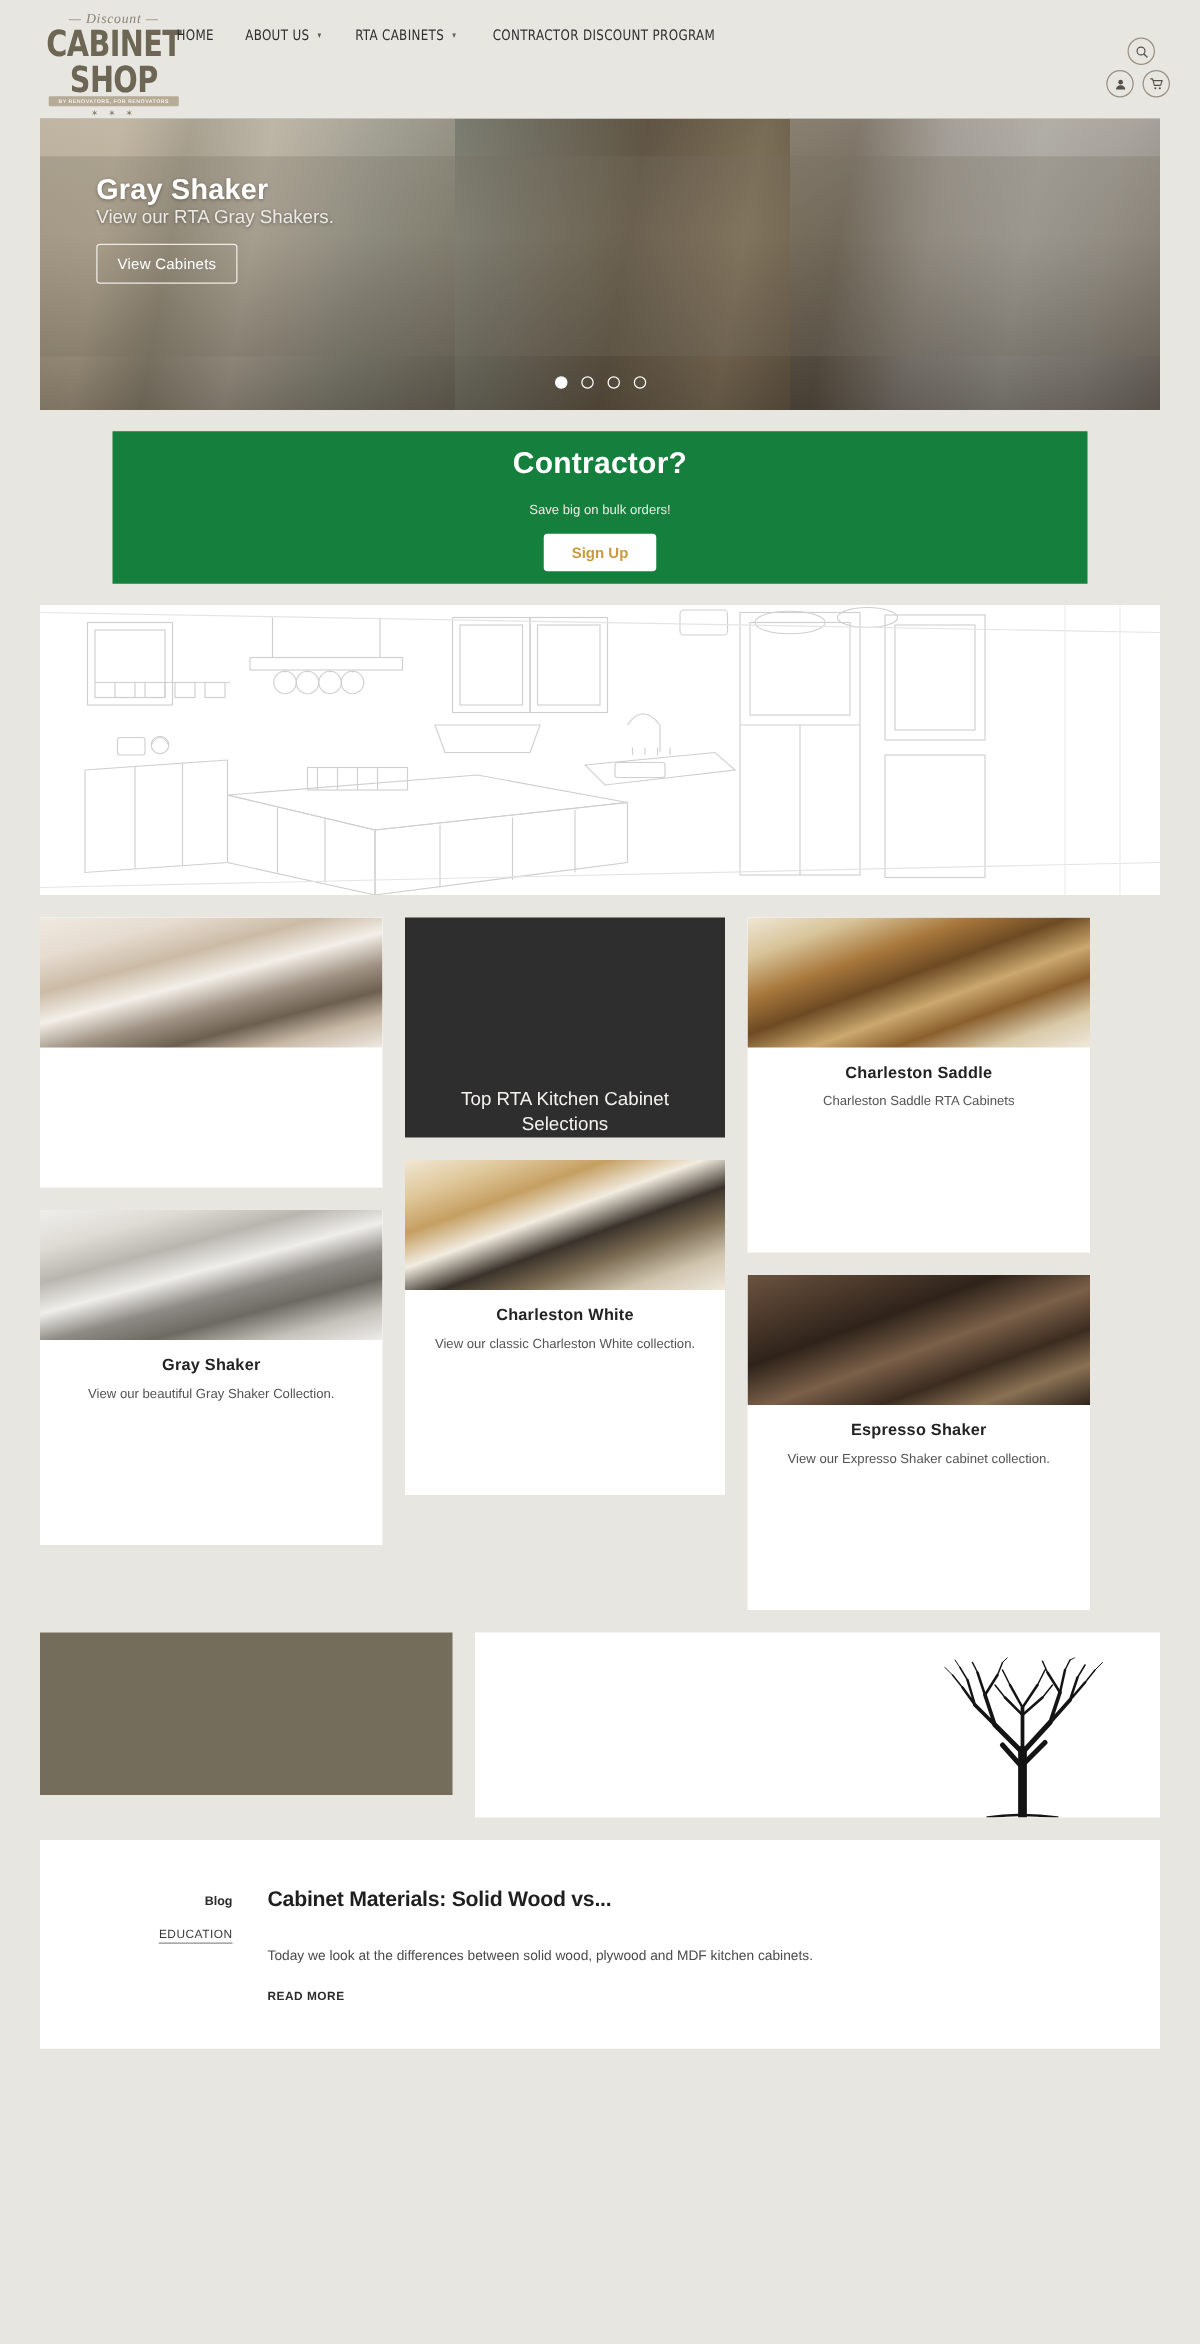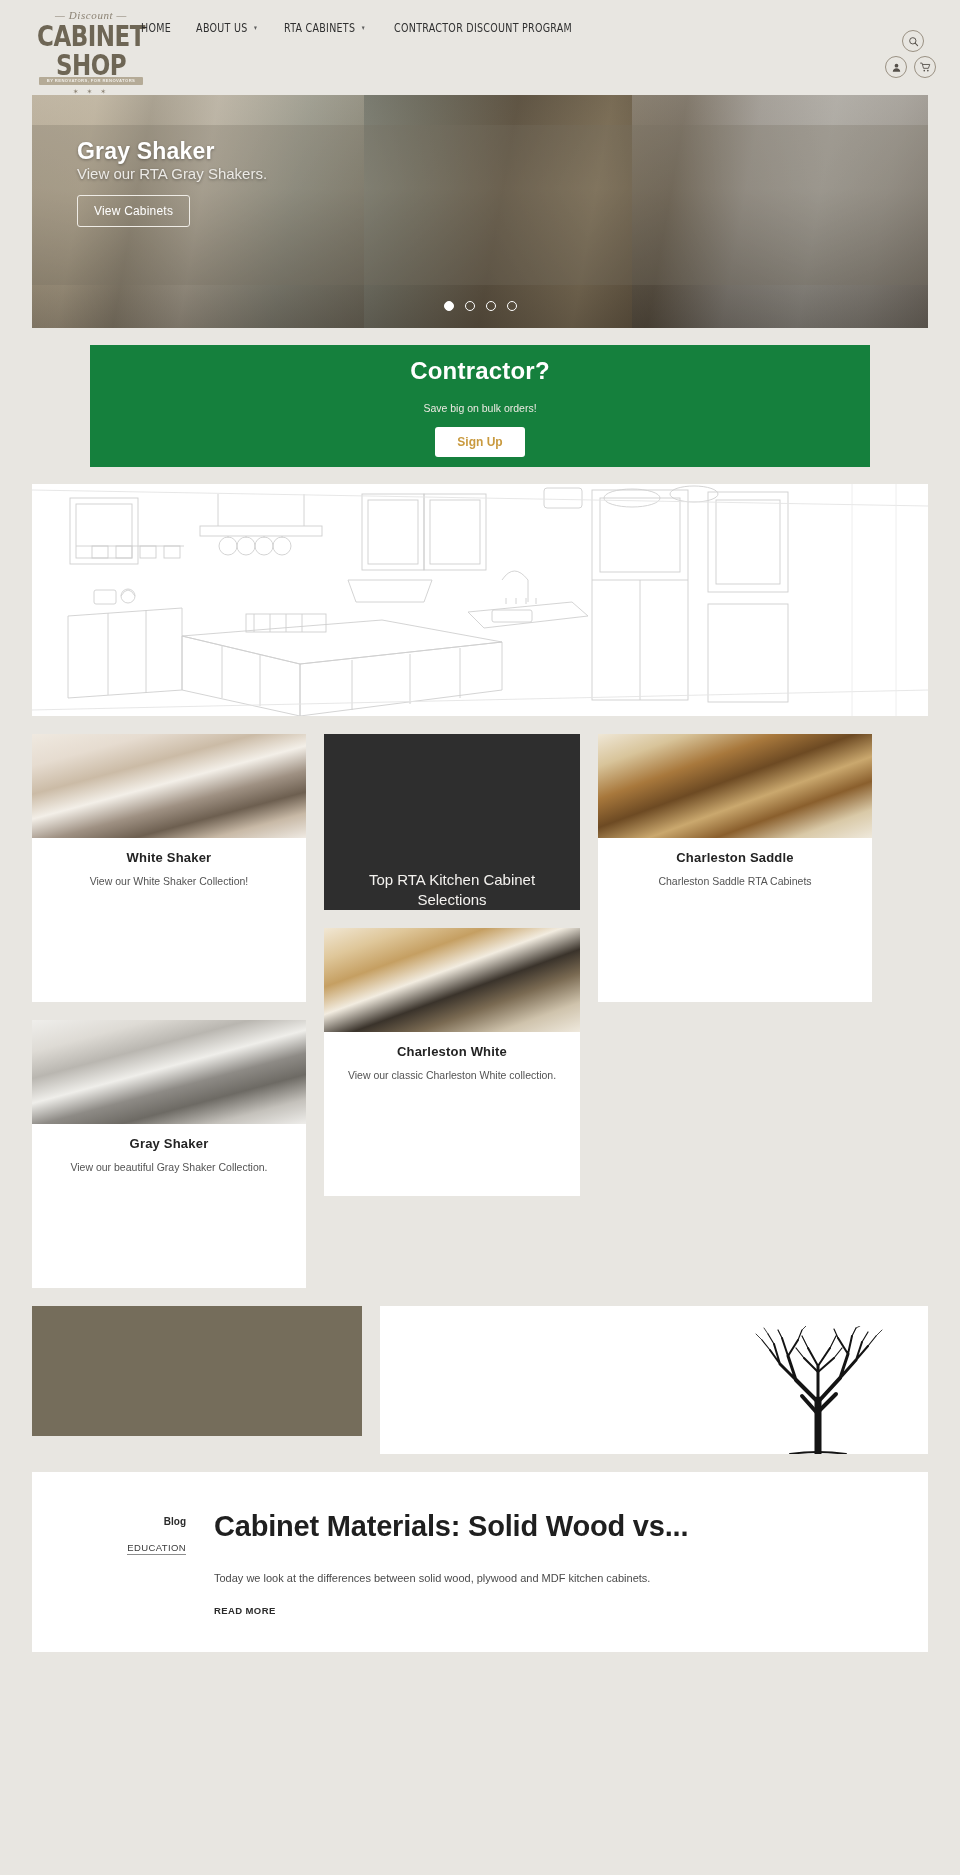--- a/index.html
+++ b/index.html
@@ -362,21 +362,21 @@
     margin-top: 15px;
     font-size: 9.5px;
     color: #3a3a3a;
     letter-spacing: .4px;
     border-bottom: 1px solid #8d8d8d;
     padding-bottom: 1px;
     cursor: pointer;
   }
   .blog-main { flex: 1; }
   .blog-title {
-    font-size: 29px;
+    font-size: 17px;
     font-weight: 700;
     color: #1f1f1f;
     letter-spacing: -.2px;
     cursor: pointer;
   }
   .blog-excerpt {
     margin-top: 27px;
     font-size: 11px;
     color: #4a4a4a;
     line-height: 1.6;
@@ -548,24 +548,20 @@
     </g>
   </svg>
 </section>
 
 <section class="cards">
 
   <div class="col col-side">
 
     <article class="card">
       <div class="card-photo ph-white"></div>
-      <div class="card-body">
-        <div class="card-title">White Shaker</div>
-        <div class="card-desc">View our White Shaker Collection!</div>
-      </div>
       <div class="card-spacer"></div>
     </article>
 
     <article class="card">
       <div class="card-photo ph-gray"></div>
       <div class="card-body">
         <div class="card-title">Gray Shaker</div>
         <div class="card-desc">View our beautiful Gray Shaker Collection.</div>
       </div>
       <div class="card-spacer"></div>
@@ -594,20 +590,28 @@
 
     <article class="card">
       <div class="card-photo ph-saddle"></div>
       <div class="card-body">
         <div class="card-title">Charleston Saddle</div>
         <div class="card-desc">Charleston Saddle RTA Cabinets</div>
       </div>
       <div class="card-spacer"></div>
     </article>
 
+    <article class="card">
+      <div class="card-photo ph-espresso"></div>
+      <div class="card-body">
+        <div class="card-title">Espresso Shaker</div>
+        <div class="card-desc">View our Expresso Shaker cabinet collection.</div>
+      </div>
+      <div class="card-spacer"></div>
+    </article>
 
   </div>
 </section>
 
 <section class="promos">
   <div class="promo-left"></div>
   <div class="promo-right">
     <svg width="150" height="128" viewBox="0 0 150 128">
       <g stroke="#141414" fill="none" stroke-linecap="round">
         <path d="M74 128 L74 74" stroke-width="7"></path>

